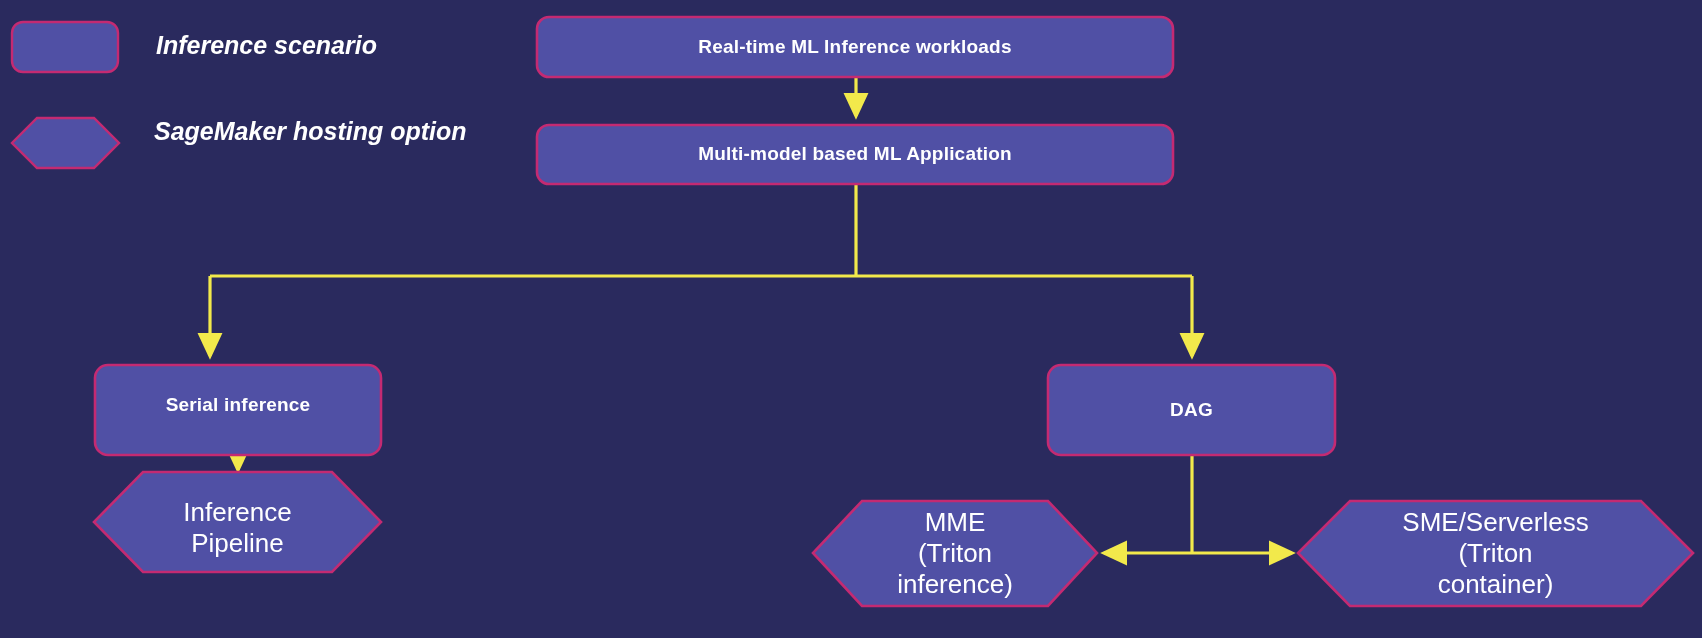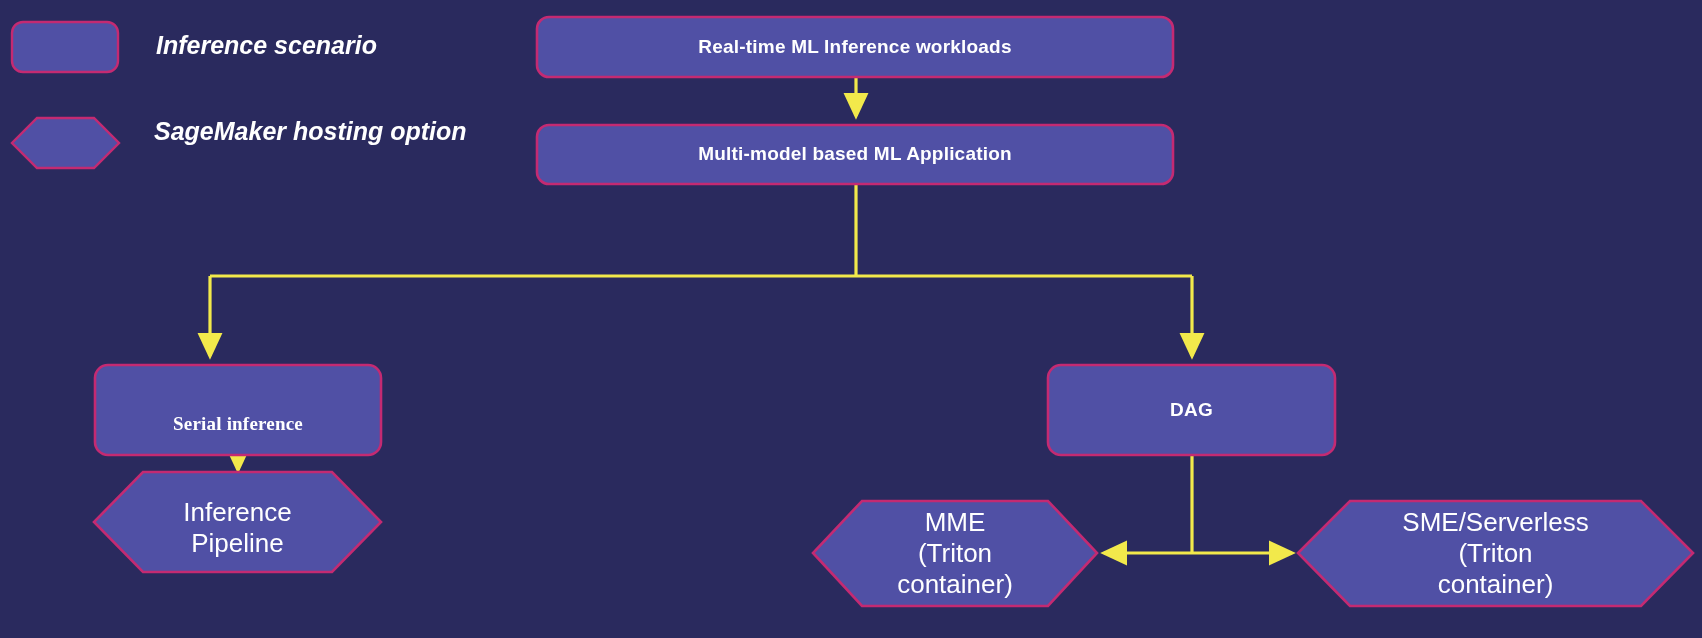--- a/index.html
+++ b/index.html
@@ -100,28 +100,28 @@
   </svg>
 
   <div class="legend-label" style="left:120px; top:31px;">Inference scenario</div>
 
   <div class="legend-label" style="left:118px; top:117px;">SageMaker hosting option</div>
 
   <div class="node-text scenario-label" style="left:537px; top:17px; width:636px; height:60px;">Real-time ML Inference workloads</div>
 
   <div class="node-text scenario-label" style="left:537px; top:125px; width:636px; height:59px;">Multi-model based ML Application</div>
 
-  <div class="node-text scenario-label" style="left:95px; top:384px; width:286px; height:80px;font-family:Liberation Serif, serif;">Serial inference</div>
+  <div class="node-text scenario-label" style="left:95px; top:365px; width:286px; height:80px;">Serial inference</div>
 
   <div class="node-text scenario-label" style="left:1048px; top:365px; width:287px; height:90px;border-radius:17px;">DAG</div>
 
   <div class="node-text hosting-label" style="left:94px; top:472px; width:287px; height:112px;">Inference
 Pipeline</div>
 
   <div class="node-text hosting-label" style="left:813px; top:501px; width:284px; height:105px;">MME
 (Triton
-container)</div>
+inference)</div>
 
   <div class="node-text hosting-label" style="left:1298px; top:501px; width:395px; height:105px;">SME/Serverless
 (Triton
 container)</div>
 
 </div>
 
 </body></html>

